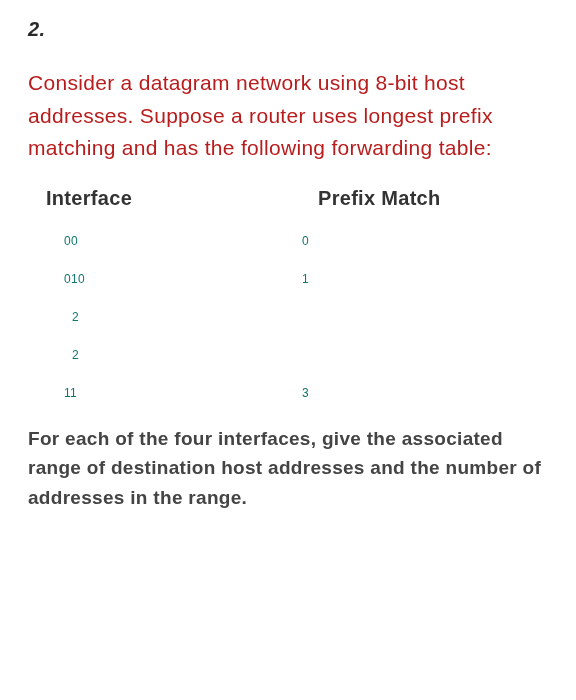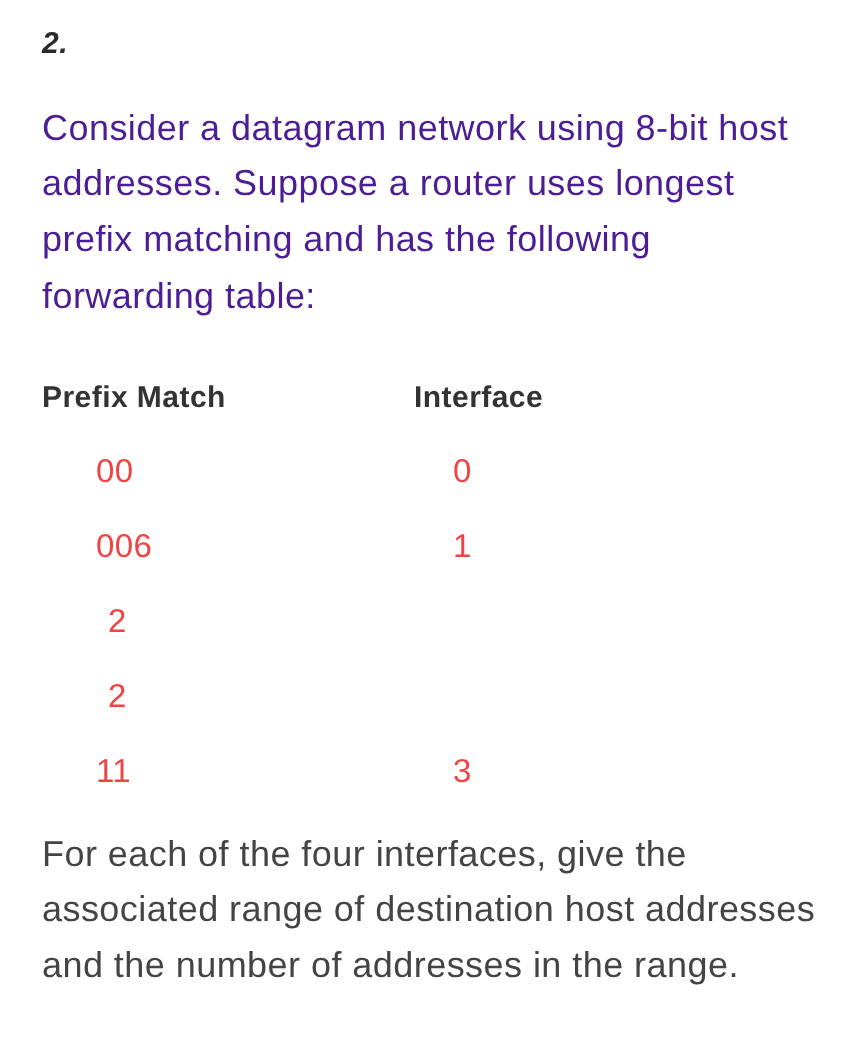--- a/index.html
+++ b/index.html
@@ -17,85 +17,86 @@
       letter-spacing: 0.3px;
     }
     .qnum {
       font-style: italic;
       font-weight: 700;
       font-size: 20px;
       color: #2a2a2a;
       margin-bottom: 26px;
     }
     .para {
-      font-size: 24px;
+      font-size: 21px;
       line-height: 1.55;
-      color: #4c1d95;
-      margin-bottom: 38px;
+      color: #b91c1c;
+      margin-bottom: 22px;
     }
     .tbl {
       width: 100%;
       margin-bottom: 14px;
     }
     .tbl-row {
       display: flex;
       margin-bottom: 24px;
     }
     .tbl-header .cell {
       font-weight: 700;
       color: #333;
       font-size: 20px;
     }
     .cell {
-      font-size: 22px;
-      color: #ef4444;
+      font-size: 12px;
+      color: #0f766e;
     }
     .cell.c1 {
       width: 230px;
       padding-left: 0;
     }
     .tbl-header .cell.c1 {
       padding-left: 0;
     }
     .tbl-body .cell.c1 {
       padding-left: 36px;
     }
     .cell.c2 {
       flex: 1;
       text-align: left;
       padding-left: 44px;
     }
     .tbl-header .cell.c2 {
       padding-left: 18px;
     }
     .para2 {
-      font-size: 24px;
+      font-size: 19px;
       line-height: 1.55;
       color: #444;
+      font-weight: bold;
     }
   </style>
 </head>
 <body>
 
 <div class="qnum">2.</div>
 
 <div class="para">Consider a datagram network using 8-bit host addresses. Suppose a router uses longest prefix matching and has the following forwarding table:</div>
 
 <div class="tbl">
   <div class="tbl-row tbl-header">
+    <div class="cell c2">Interface</div>
     <div class="cell c1">Prefix Match</div>
-    <div class="cell c2">Interface</div>
   </div>
   <div class="tbl-body">
     <div class="tbl-row">
       <div class="cell c1">00</div>
       <div class="cell c2">0</div>
     </div>
     <div class="tbl-row">
-      <div class="cell c1">006</div>
+      <div class="cell c1">010</div>
       <div class="cell c2">1</div>
     </div>
     <div class="tbl-row">
       <div class="cell c2">2</div>
     </div>
     <div class="tbl-row">
       <div class="cell c2">2</div>
     </div>
     <div class="tbl-row">
       <div class="cell c1">11</div>

